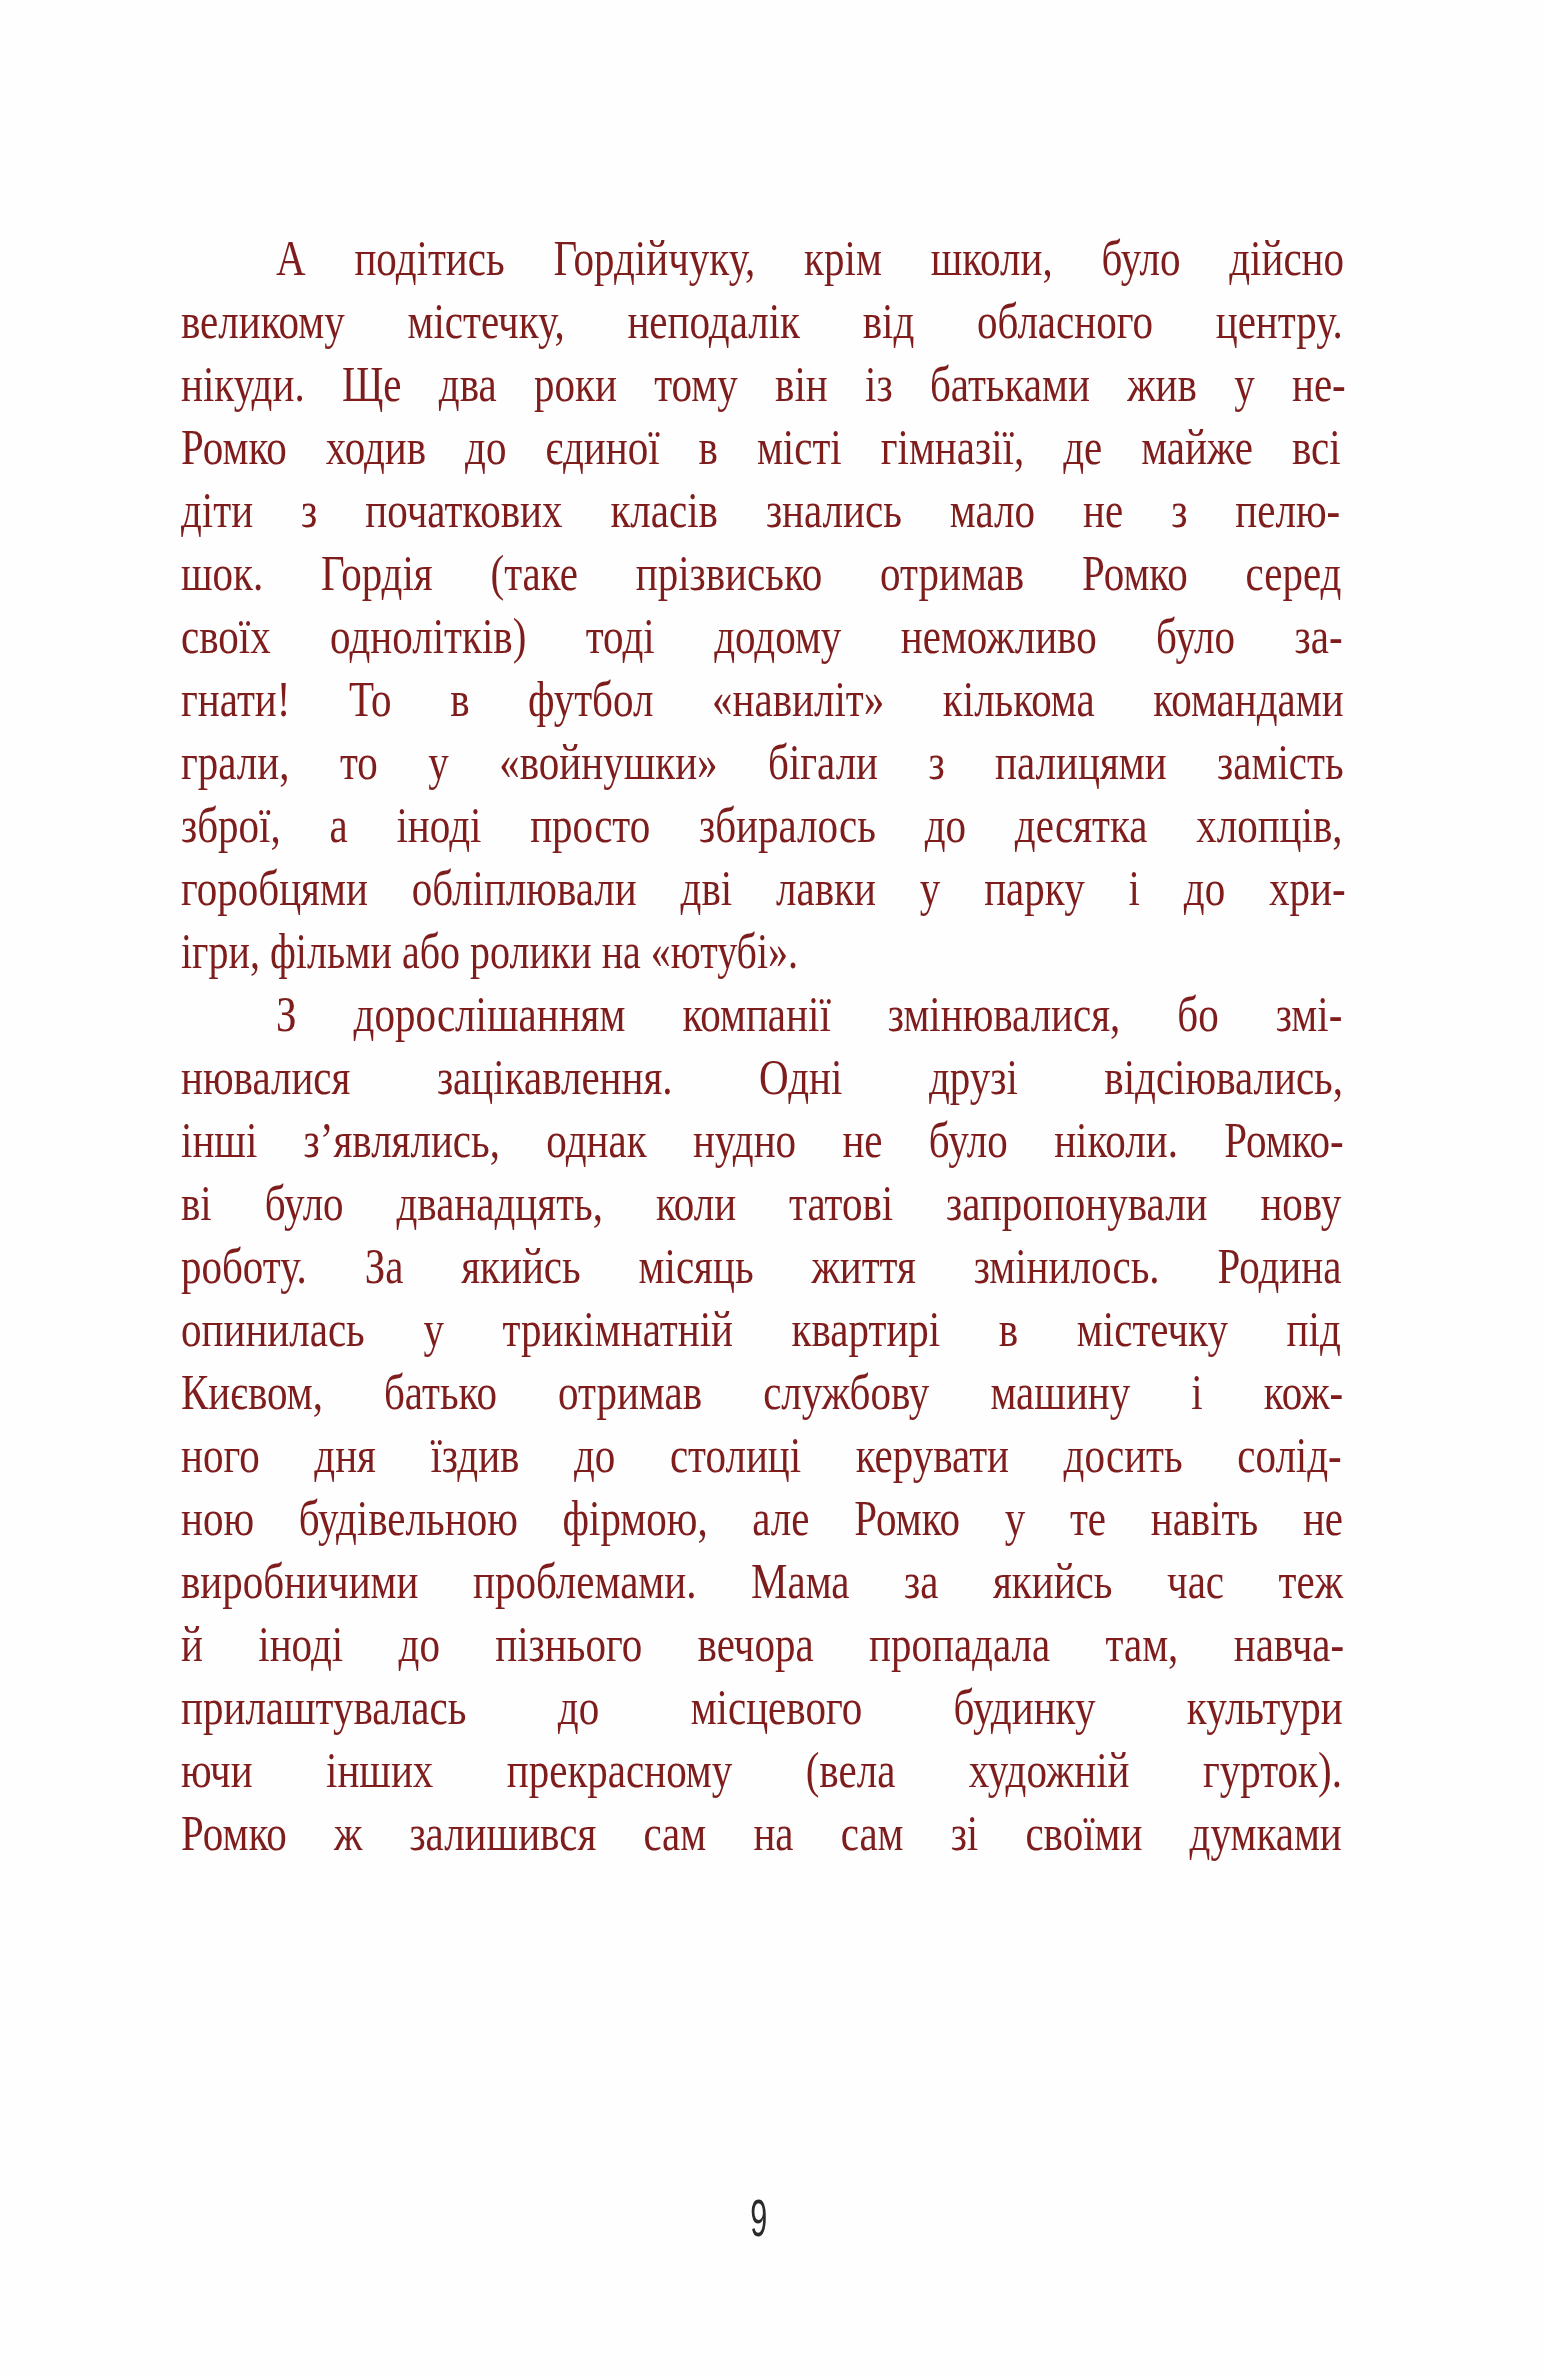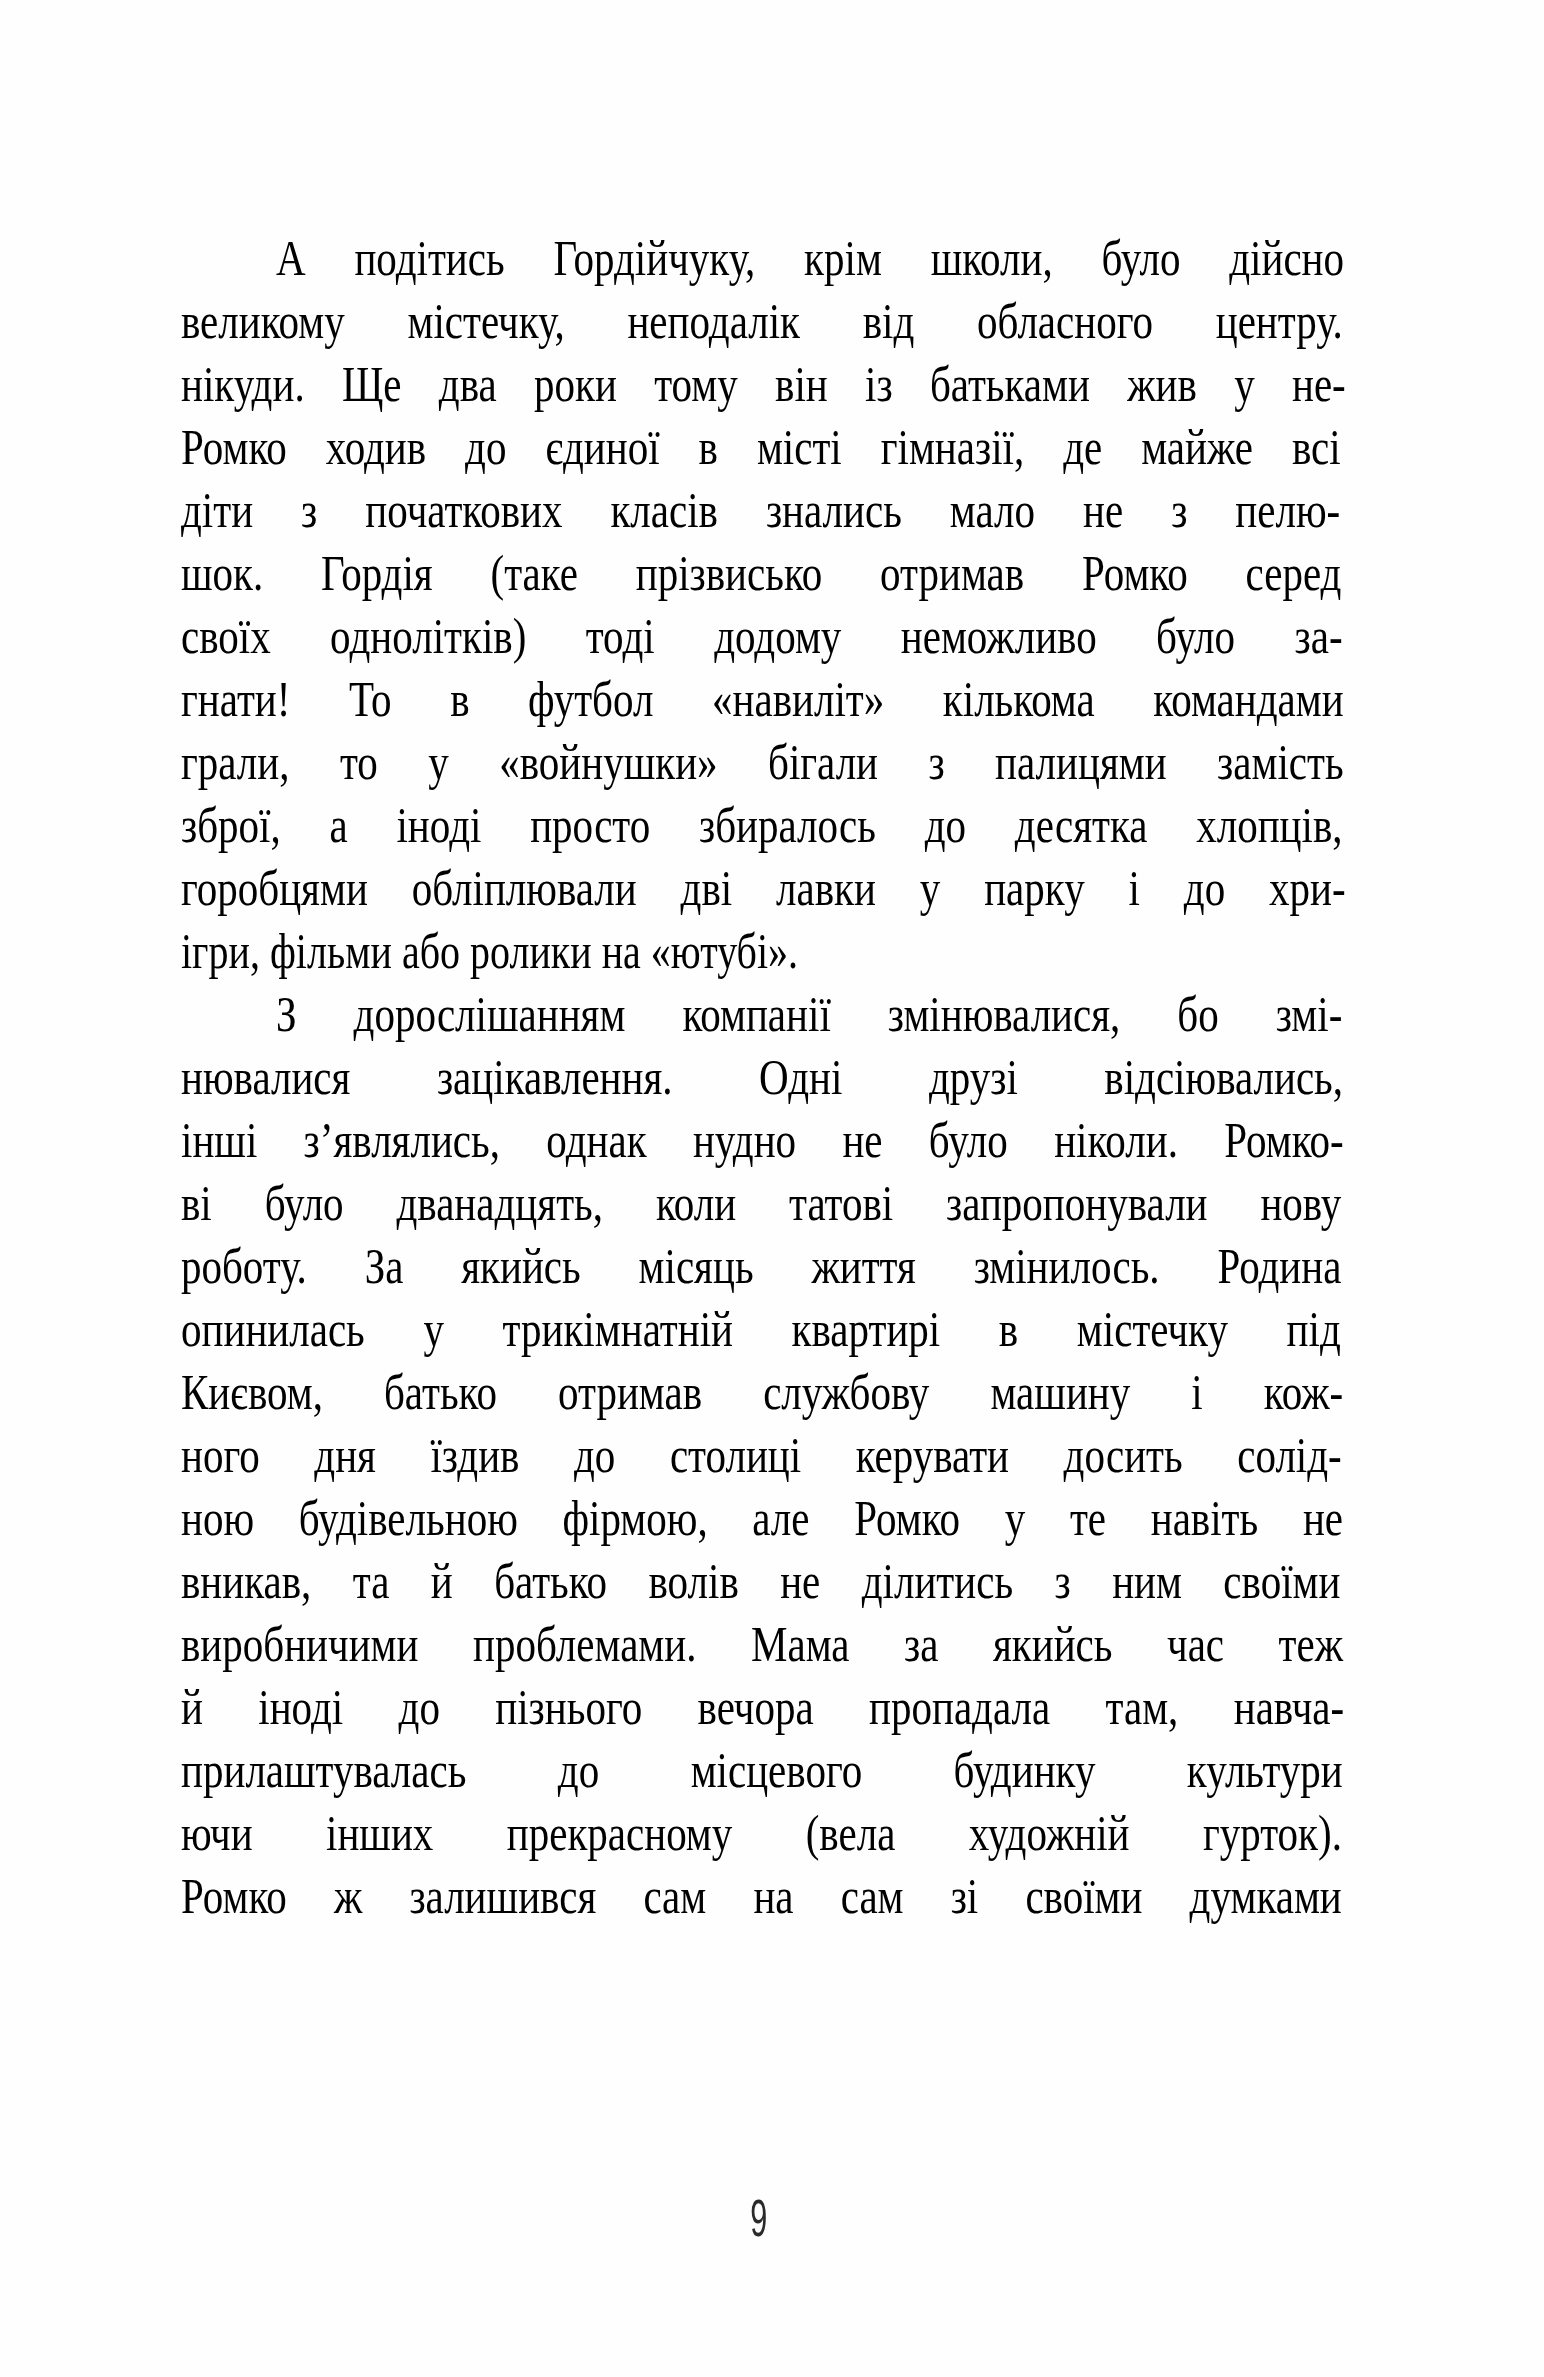--- a/index.html
+++ b/index.html
@@ -27,21 +27,21 @@
       left: 181px;
       top: 227px;
       width: 1160px;
     }
     .line {
       display: block;
       height: 63px;
       line-height: 63px;
       font-family: "Liberation Serif", "DejaVu Serif", serif;
       font-size: 50px;
-      color: #000000;
+      color: #7f1d1d;
       white-space: nowrap;
       text-align: justify;
       text-align-last: justify;
       overflow: visible;
     }
     .line.last {
       text-align-last: left;
     }
     .line .inner {
       display: inline-block;
@@ -89,21 +89,20 @@
     <div class="paragraph">
       <span class="line indent"><span class="inner" style="transform: scaleX(0.82); word-spacing: 57px;">З дорослішанням компанії змінювалися, бо змі-</span></span>
       <span class="line"><span class="inner" style="transform: scaleX(0.82); word-spacing: 93px;">нювалися зацікавлення. Одні друзі відсіювались,</span></span>
       <span class="line"><span class="inner" style="transform: scaleX(0.82); word-spacing: 44px;">інші з’являлись, однак нудно не було ніколи. Ромко-</span></span>
       <span class="line"><span class="inner" style="transform: scaleX(0.82); word-spacing: 52px;">ві було дванадцять, коли татові запропонували нову</span></span>
       <span class="line"><span class="inner" style="transform: scaleX(0.82); word-spacing: 58px;">роботу. За якийсь місяць життя змінилось. Родина</span></span>
       <span class="line"><span class="inner" style="transform: scaleX(0.82); word-spacing: 59px;">опинилась у трикімнатній квартирі в містечку під</span></span>
       <span class="line"><span class="inner" style="transform: scaleX(0.82); word-spacing: 62px;">Києвом, батько отримав службову машину і кож-</span></span>
       <span class="line"><span class="inner" style="transform: scaleX(0.82); word-spacing: 54px;">ного дня їздив до столиці керувати досить солід-</span></span>
       <span class="line"><span class="inner" style="transform: scaleX(0.82); word-spacing: 42px;">ною будівельною фірмою, але Ромко у те навіть не</span></span>
-      <span class="line"><span class="inner" style="transform: scaleX(0.82); word-spacing: 38px;">вникав, та й батько волів не ділитись з ним своїми</span></span>
       <span class="line"><span class="inner" style="transform: scaleX(0.82); word-spacing: 54px;">виробничими проблемами. Мама за якийсь час теж</span></span>
       <span class="line"><span class="inner" style="transform: scaleX(0.82); word-spacing: 55px;">й іноді до пізнього вечора пропадала там, навча-</span></span>
       <span class="line"><span class="inner" style="transform: scaleX(0.82); word-spacing: 99px;">прилаштувалась до місцевого будинку культури</span></span>
       <span class="line"><span class="inner" style="transform: scaleX(0.82); word-spacing: 77px;">ючи інших прекрасному (вела художній гурток).</span></span>
       <span class="line"><span class="inner" style="transform: scaleX(0.82); word-spacing: 45px;">Ромко ж залишився сам на сам зі своїми думками</span></span>
     </div>
   </div>
 
   <div class="page-number">9</div>
 </div>

